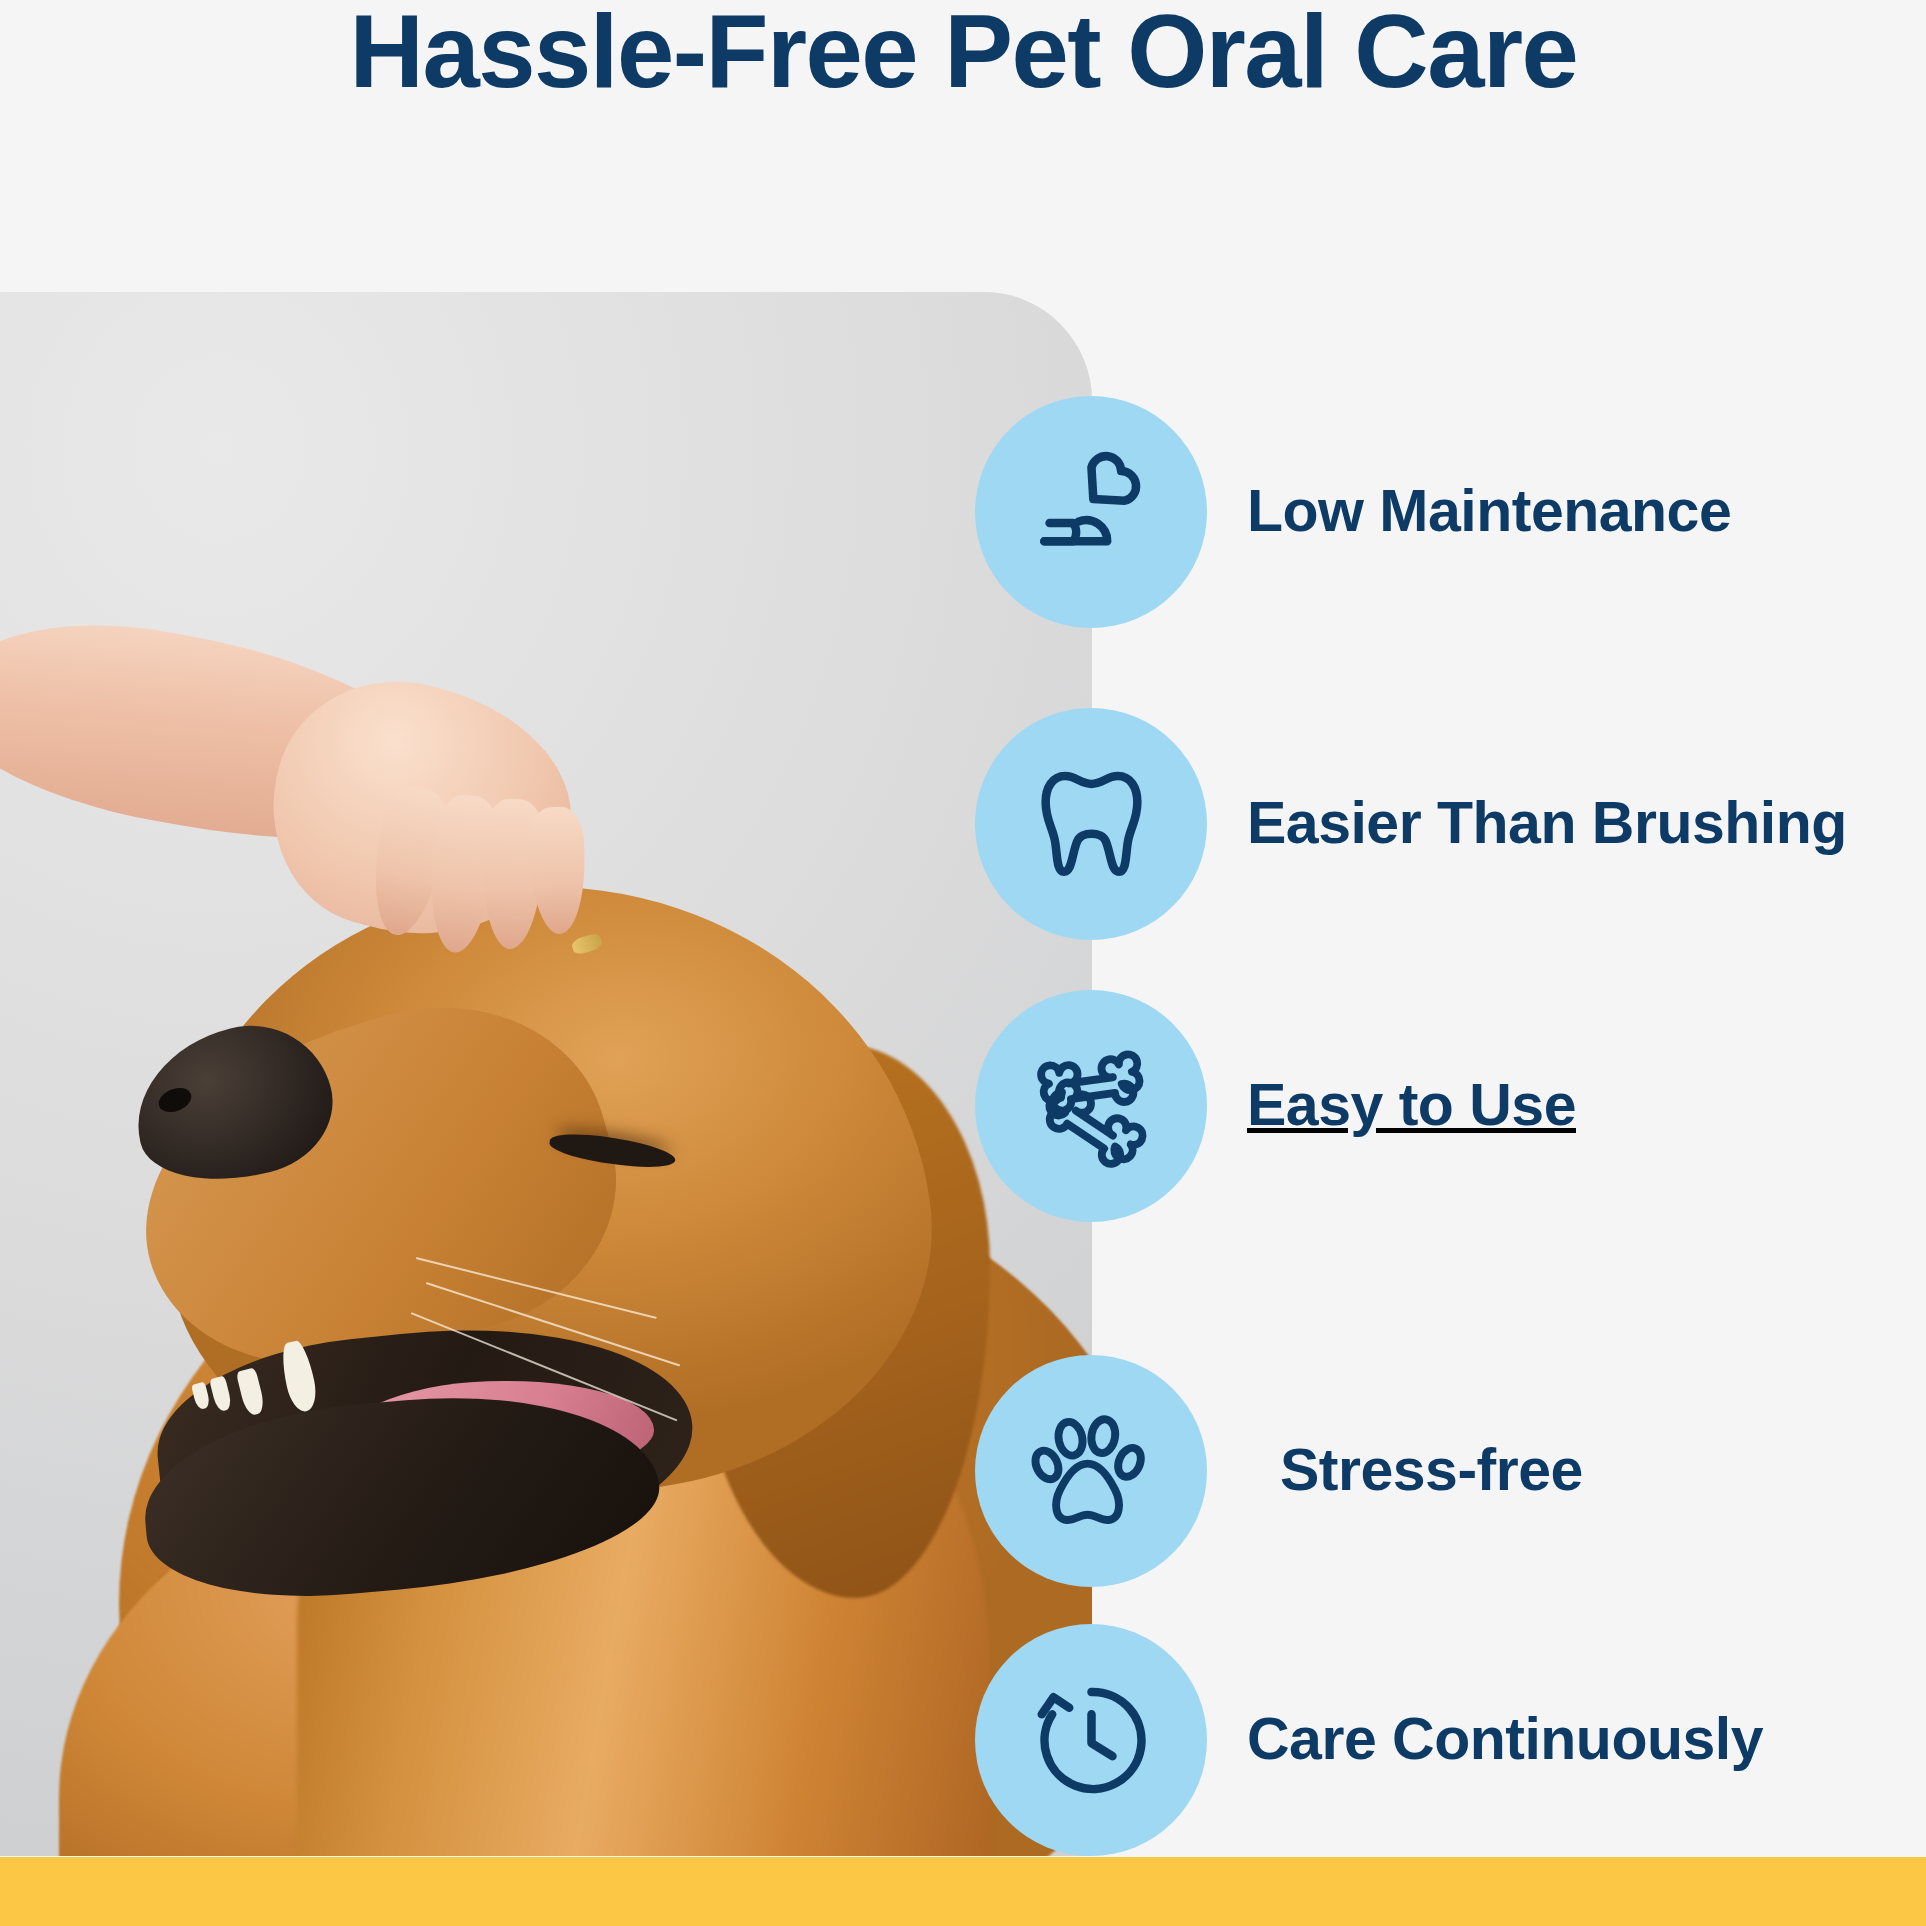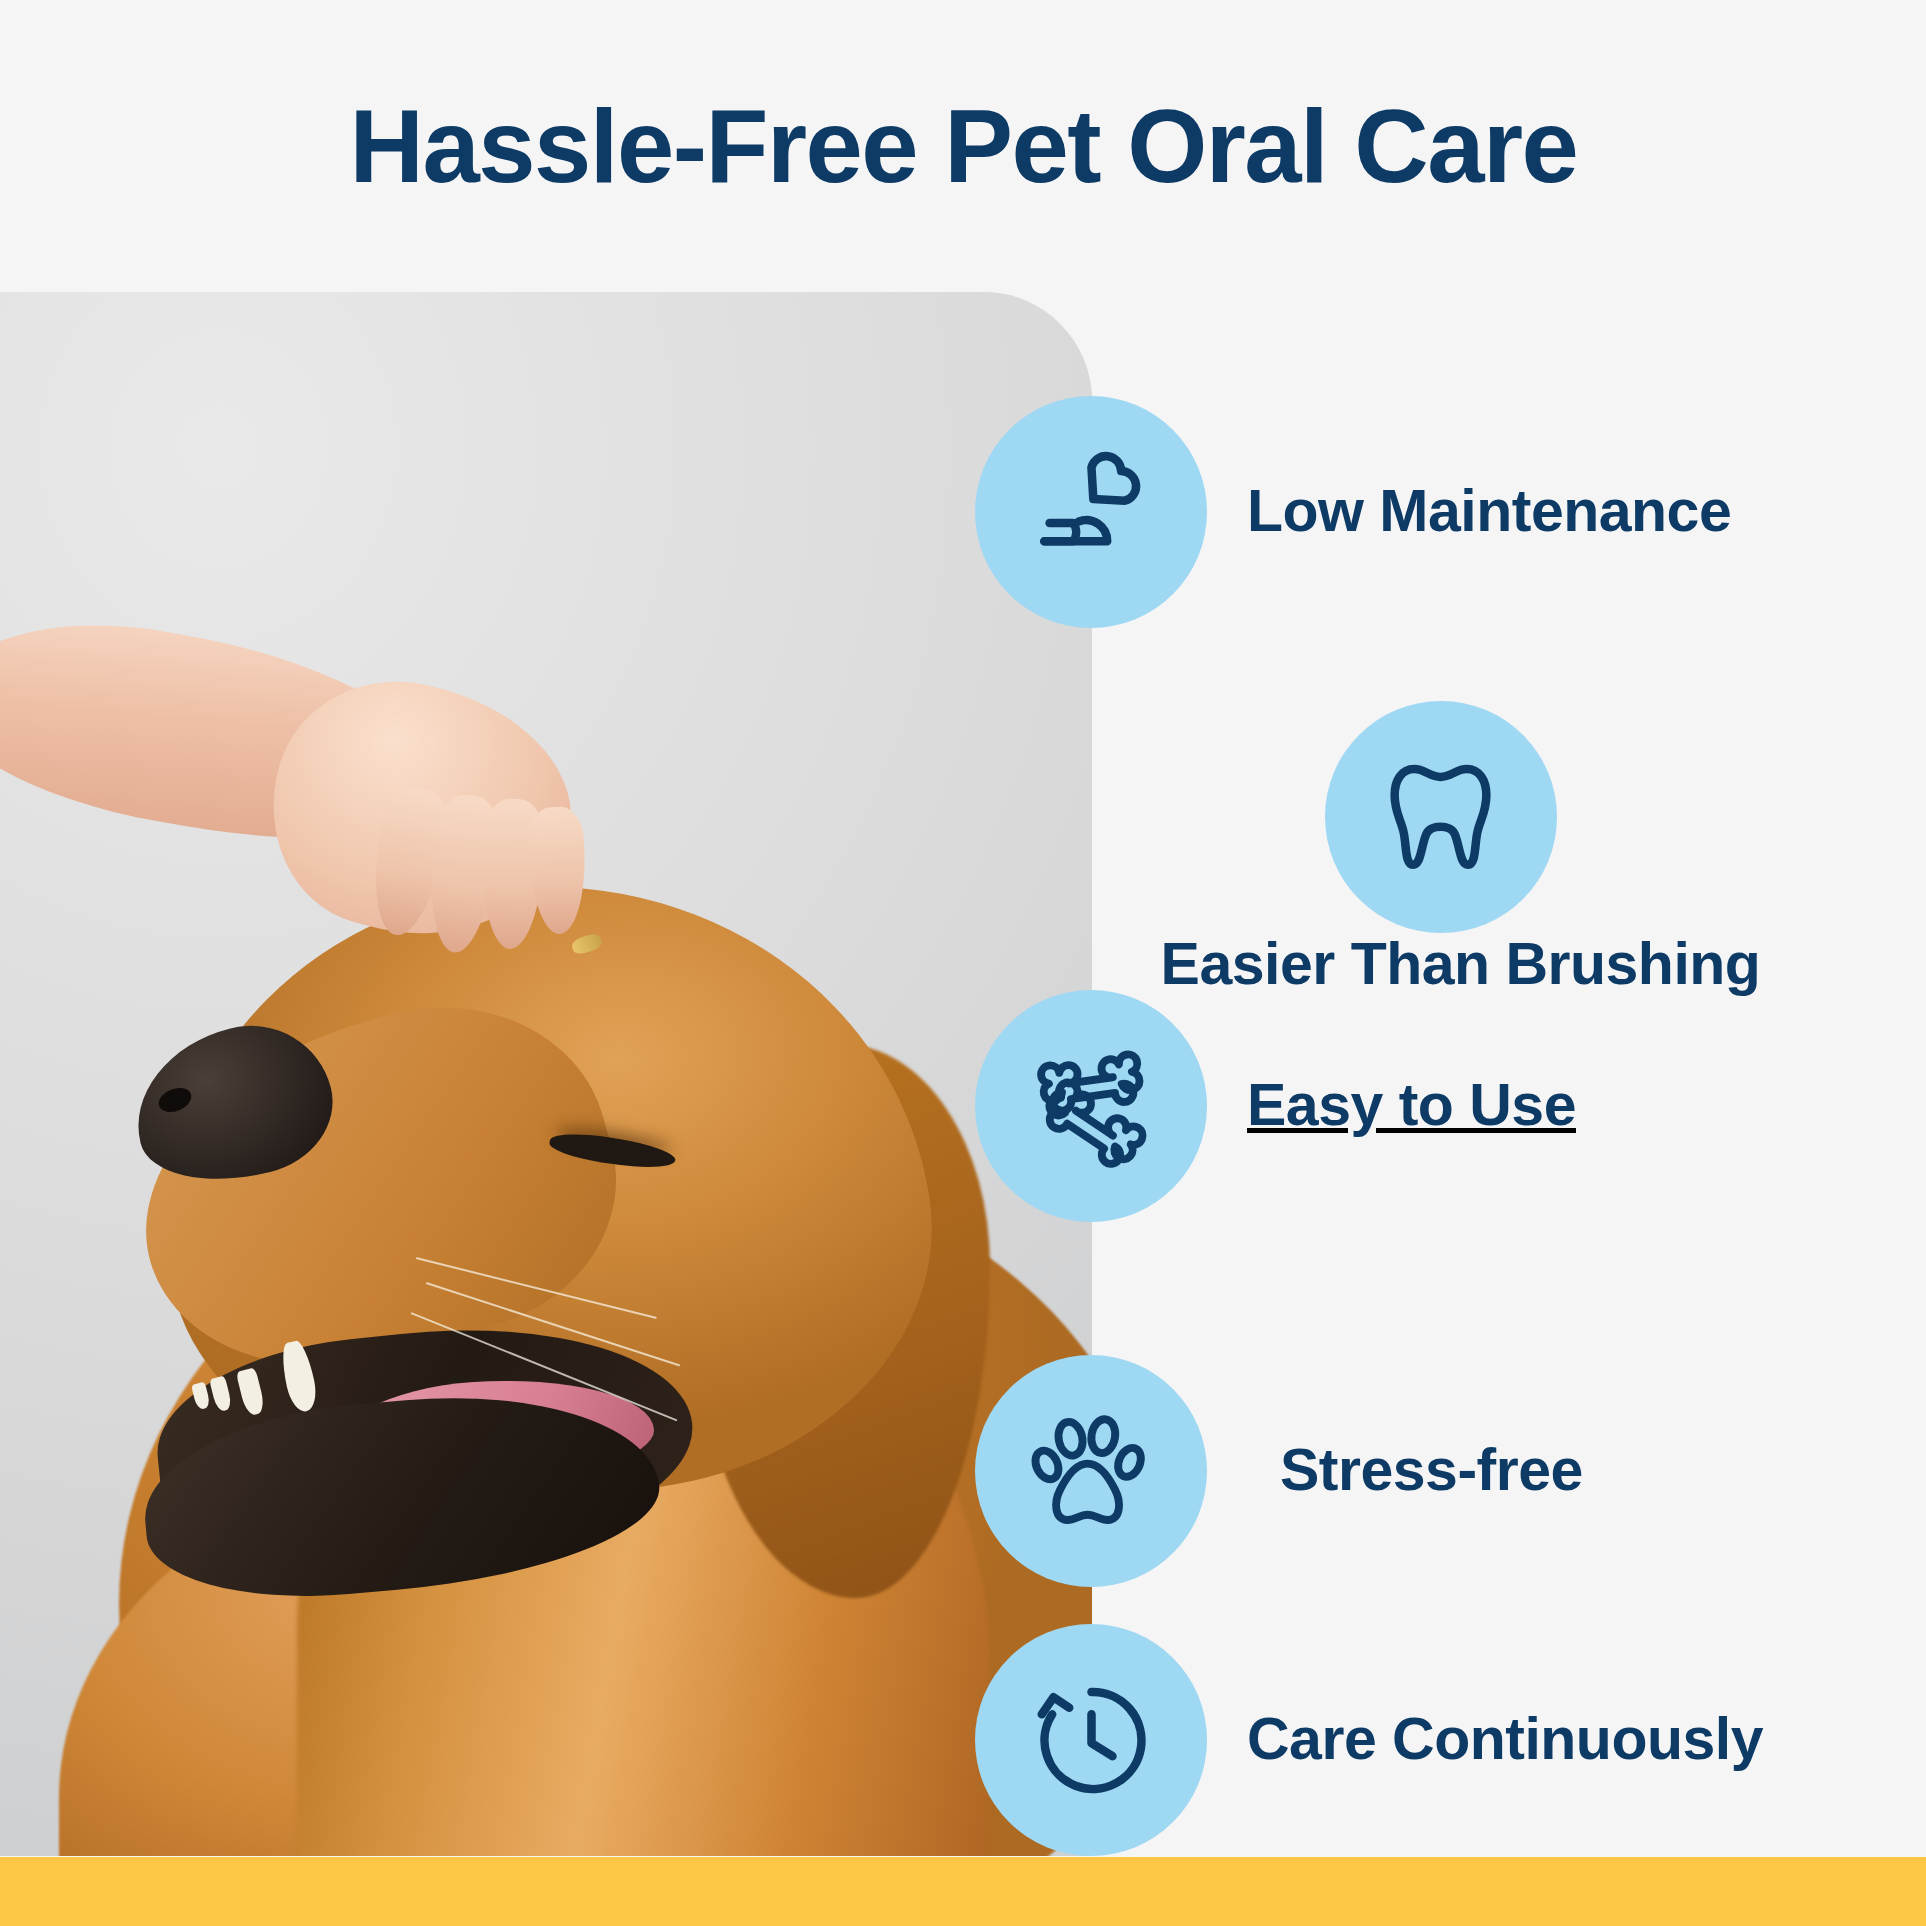--- a/index.html
+++ b/index.html
@@ -21,21 +21,21 @@
   }
 
   
   .header {
     position: absolute;
     left: 0;
     top: 0;
     width: 1927px;
     height: 292px;
     display: flex;
-    align-items: center;
+    align-items: flex-start;
     justify-content: center;
     background: #f5f5f6;
   }
   .header-title {
     font-size: 103px;
     font-weight: 700;
     color: #0d3b66;
     letter-spacing: -1.5px;
     line-height: 1;
     text-align: center;
@@ -345,21 +345,21 @@
       <div class="feature-icon">
         <svg viewBox="0 0 100 100" fill="none" stroke="#0d3b66" stroke-width="6.5" stroke-linecap="round" stroke-linejoin="round">
           <path d="M62 44 L80 28 A11.5 11.5 0 0 0 62 14 A11.5 11.5 0 0 0 44 28 Z" transform="rotate(45 62 29)"></path>
           <path d="M18 58 H36 A12 12 0 0 1 36 72 H14"></path>
           <path d="M14 72 H62 A16 16 0 0 0 40 57"></path>
         </svg>
       </div>
       <div class="feature-label">Low Maintenance</div>
     </div>
 
-    <div class="feature-row" style="top:305px;flex-direction:column;">
+    <div class="feature-row" style="top:312px;">
       <div class="feature-icon">
         <svg viewBox="0 0 100 100" fill="none" stroke="#0d3b66" stroke-width="6.5" stroke-linecap="round" stroke-linejoin="round">
           <path d="M30 13 C20 13 15 22 15 33 C15 46 20 52 22 62 C24 72 23 86 29 86
                    C35 86 35 73 39 63 C42 55 58 55 61 63 C65 73 65 86 71 86
                    C77 86 76 72 78 62 C80 52 85 46 85 33 C85 22 80 13 70 13
                    C62 13 58 19 50 19 C42 19 38 13 30 13 Z"></path>
         </svg>
       </div>
       <div class="feature-label">Easier Than Brushing</div>
     </div>

